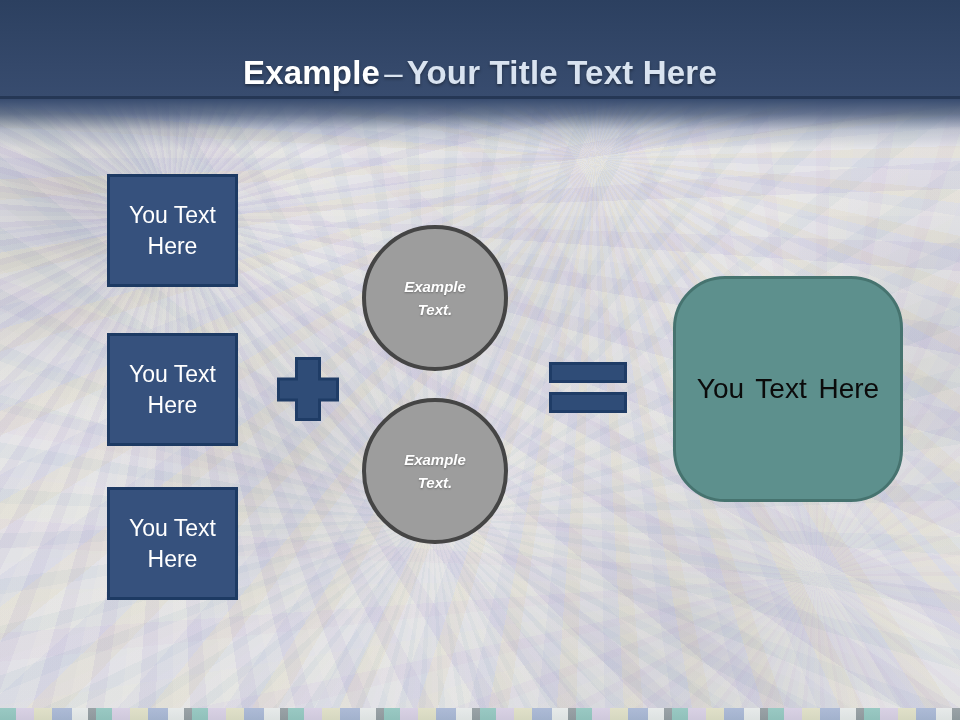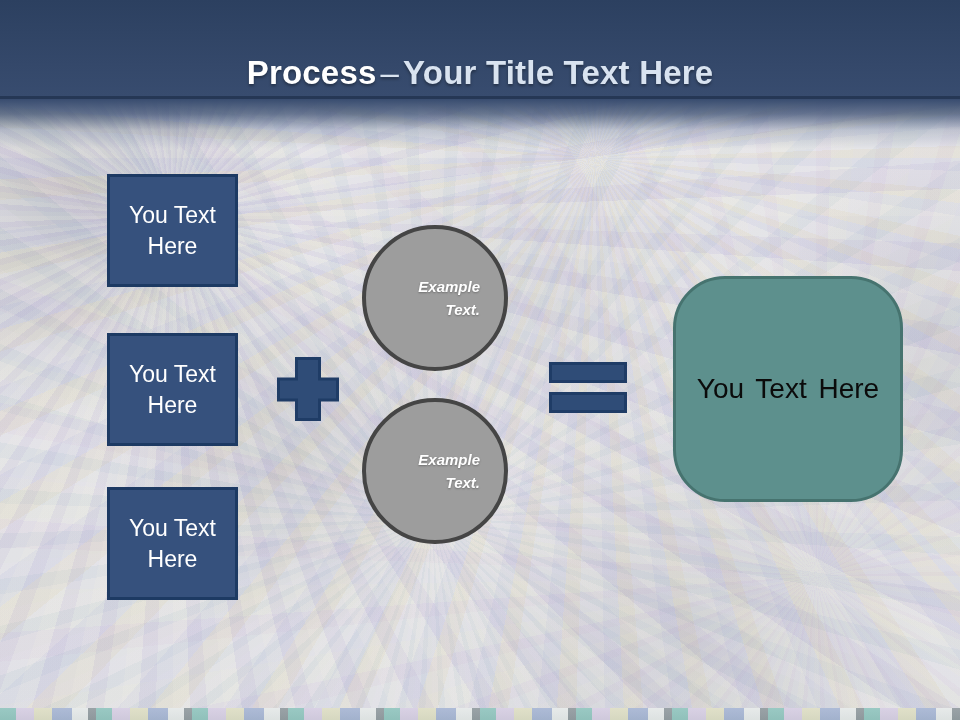--- a/index.html
+++ b/index.html
@@ -79,21 +79,21 @@
   .equals-bar + .equals-bar{margin-top:9px;}
 
   
   .gray-circle{
     position:absolute; left:362px; width:146px; height:146px; z-index:2;
     background:var(--circle_gray,#9d9d9d);
     border:4px solid var(--circle_border,#454545);
     border-radius:50%; box-sizing:border-box;
     display:flex; align-items:center; justify-content:center;
     color:#ffffff; font-size:15px; font-weight:700; font-style:italic;
-    line-height:23px; text-align:right; text-shadow:0 1px 2px rgba(0,0,0,.3);
+    line-height:23px; text-align:center; text-shadow:0 1px 2px rgba(0,0,0,.3);
   }
   .gray-circle .lbl{width:90px;}
   #circle1{top:225px;} #circle2{top:398px;}
 
   
   .result-box{
     position:absolute; left:673px; top:276px; width:230px; height:226px; z-index:2;
     background:var(--result_teal,#5d908d);
     border:3px solid var(--result_border,#46736f);
     border-radius:52px; box-sizing:border-box;
@@ -104,21 +104,21 @@
 </head>
 <body>
 
 <div class="slide">
 
   <div class="bg-texture"></div>
   <div class="bottom-strip"></div>
 
   <div class="header"></div>
   <div class="header-fade"></div>
-  <h1 class="title"><span class="t-bold">Process</span><span class="t-sep">–</span><span class="t-rest">Your Title Text Here</span></h1>
+  <h1 class="title"><span class="t-bold">Example</span><span class="t-sep">–</span><span class="t-rest">Your Title Text Here</span></h1>
 
   <div class="blue-box" id="box1">
     <span class="lbl">You Text Here</span>
   </div>
   <div class="blue-box" id="box2">
     <span class="lbl">You Text Here</span>
   </div>
   <div class="blue-box" id="box3">
     <span class="lbl">You Text Here</span>
   </div>

